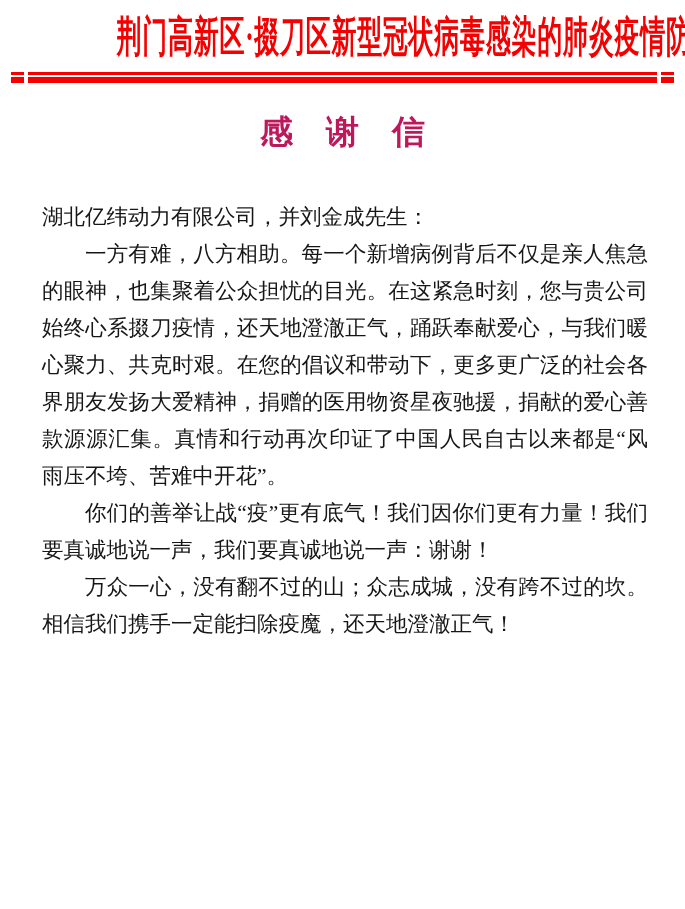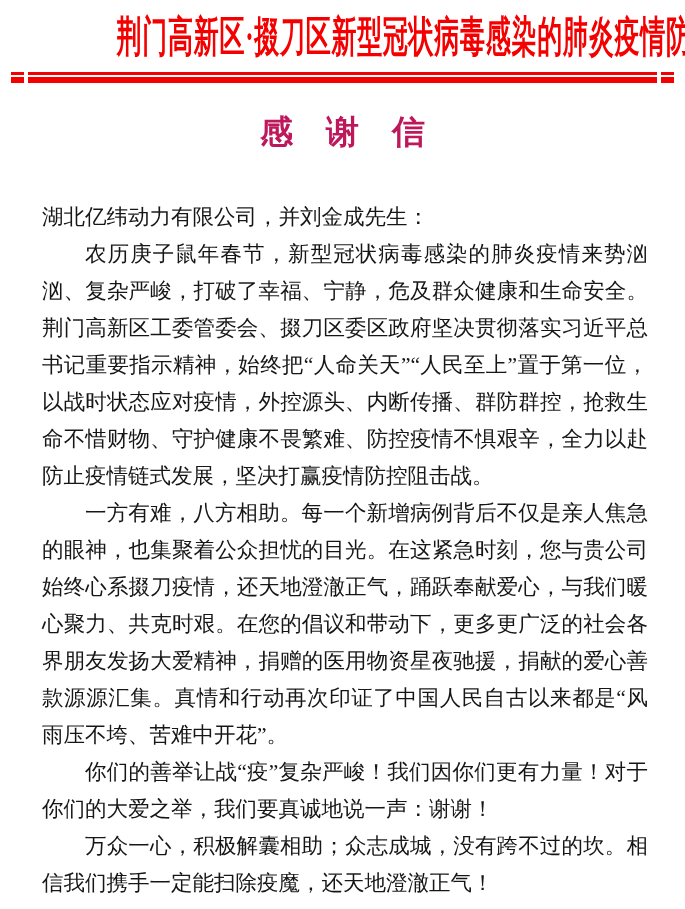--- a/index.html
+++ b/index.html
@@ -91,19 +91,18 @@
       <span class="cap"></span>
       <span class="band"></span>
       <span class="cap"></span>
     </div>
   </div>
 
   <h1 class="title">感　谢　信</h1>
 
   <div class="letter-body">
     <p class="salutation">湖北亿纬动力有限公司，并刘金成先生：</p>
-    <p>农历庚子鼠年春节，新型冠状病毒感染的肺炎疫情来势汹汹、复杂严峻，打破了幸福、宁静，危及群众健康和生命安全。荆门高新区工委管委会、掇刀区委区政府坚决贯彻落实习近平总书记重要指示精神，始终把“人命关天”“人民至上”置于第一位，以战时状态应对疫情，外控源头、内断传播、群防群控，抢救生命不惜财物、守护健康不畏繁难、防控疫情不惧艰辛，全力以赴防止疫情链式发展，坚决打赢疫情防控阻击战。</p>
     <p>一方有难，八方相助。每一个新增病例背后不仅是亲人焦急的眼神，也集聚着公众担忧的目光。在这紧急时刻，您与贵公司始终心系掇刀疫情，还天地澄澈正气，踊跃奉献爱心，与我们暖心聚力、共克时艰。在您的倡议和带动下，更多更广泛的社会各界朋友发扬大爱精神，捐赠的医用物资星夜驰援，捐献的爱心善款源源汇集。真情和行动再次印证了中国人民自古以来都是“风雨压不垮、苦难中开花”。</p>
-    <p>你们的善举让战“疫”复杂严峻！我们因你们更有力量！对于你们的大爱之举，我们要真诚地说一声：谢谢！</p>
-    <p>万众一心，积极解囊相助；众志成城，没有跨不过的坎。相信我们携手一定能扫除疫魔，还天地澄澈正气！</p>
+    <p>你们的善举让战“疫”更有底气！我们因你们更有力量！我们要真诚地说一声，我们要真诚地说一声：谢谢！</p>
+    <p>万众一心，没有翻不过的山；众志成城，没有跨不过的坎。相信我们携手一定能扫除疫魔，还天地澄澈正气！</p>
   </div>
 
 </div>
 
 </body></html>

